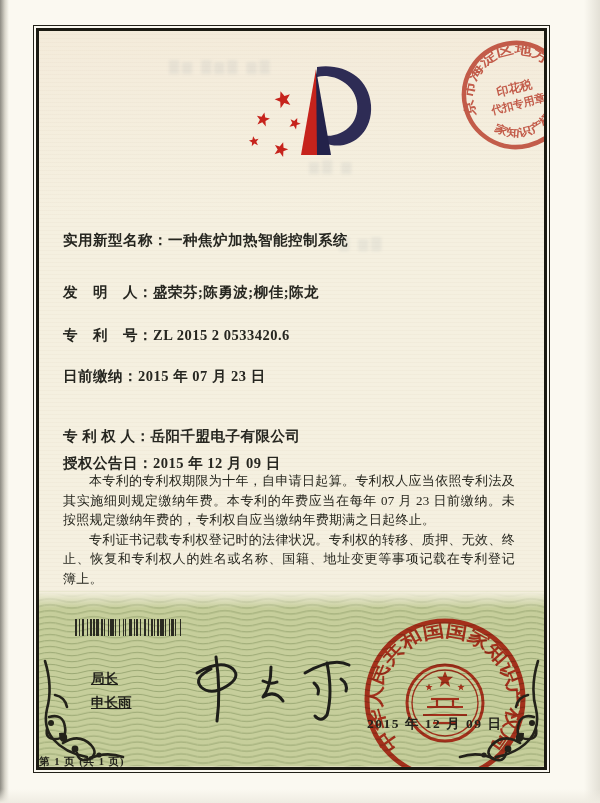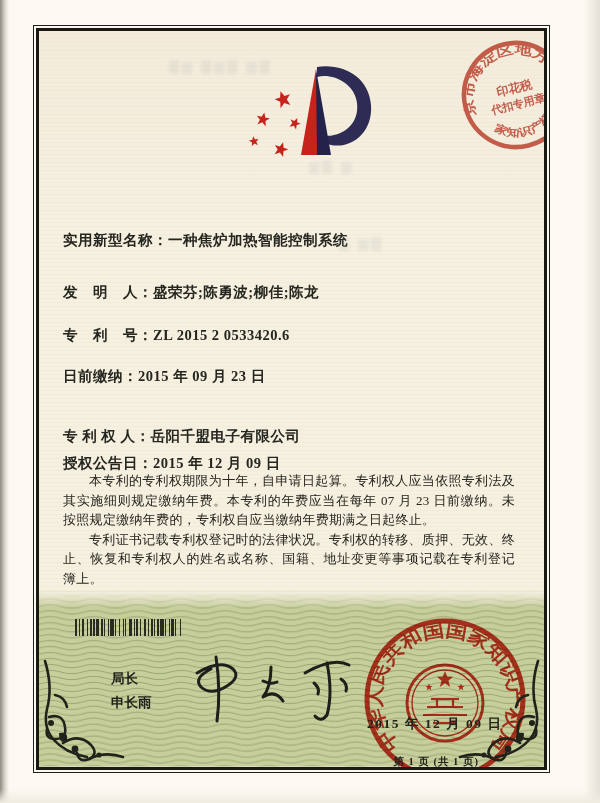--- a/index.html
+++ b/index.html
@@ -55,38 +55,38 @@
     color:#7c8a96; font-size:13px; letter-spacing:3px; transform:scale(1,1.05); }
 
   
   .band { position:absolute; left:0; bottom:0; width:100%; height:176px; }
 
   .barcode { position:absolute; left:36px; top:588px; width:147px; height:17px;
     display:flex; align-items:stretch; }
   .barcode i { display:block; background:#2b2b22; }
   .barcode s { display:block; }
 
-  .director { position:absolute; left:72px; top:636px;
+  .director { position:absolute; left:52px; top:636px;
     font-family:"Liberation Sans","DejaVu Sans",sans-serif;
-    font-size:13.5px; font-weight:700; color:#20201a; line-height:24px; }
+    font-size:13.5px; font-weight:700; color:#20201a; line-height:24px;text-decoration:underline; }
 
   .signature { position:absolute; left:120px; top:608px; }
 
   .seal { position:absolute; left:322px; top:584px; mix-blend-mode:multiply; opacity:.92; }
   .seal-date { position:absolute; left:328px; top:684px; font-size:13.5px;
     font-weight:700; letter-spacing:1.5px; color:#23231c; z-index:5; }
 
   .tax-stamp { position:absolute; left:418px; top:5px; transform:rotate(-14deg);
     mix-blend-mode:multiply; opacity:.8; }
 
   .ornament { position:absolute; z-index:4; }
   .orn-left  { left:2px;  bottom:2px; }
   .orn-right { right:2px; bottom:2px; transform:scaleX(-1); }
 
-  .page-footer { position:absolute; left:0; top:724px; width:440px; text-align:right;
+  .page-footer { position:absolute; left:0; top:724px; width:440px; text-align:left;
     font-size:10.5px; font-weight:600; letter-spacing:1px; color:#23231c; }
 </style>
 </head>
 <body>
 
 <div class="photo">
   <div class="edge-left"></div>
   <div class="edge-right"></div>
   <div class="edge-bottom"></div>
 
@@ -117,21 +117,21 @@
         <div class="field" style="top:0px">
           <span>实用新型名称：</span><span class="val">一种焦炉加热智能控制系统</span>
         </div>
         <div class="field" style="top:52px">
           <span>发　明　人：</span><span class="val">盛荣芬;陈勇波;柳佳;陈龙</span>
         </div>
         <div class="field" style="top:95px">
           <span>专　利　号：</span><span class="val">ZL 2015 2 0533420.6</span>
         </div>
         <div class="field" style="top:136px">
-          <span>日前缴纳：</span><span class="val">2015 年 09 月 23 日</span>
+          <span>日前缴纳：</span><span class="val">2015 年 07 月 23 日</span>
         </div>
         <div class="field" style="top:196px">
           <span>专 利 权 人：</span><span class="val">岳阳千盟电子有限公司</span>
         </div>
         <div class="field" style="top:223px">
           <span>授权公告日：</span><span class="val">2015 年 12 月 09 日</span>
         </div>
       </div>
 
       <div class="paras">

